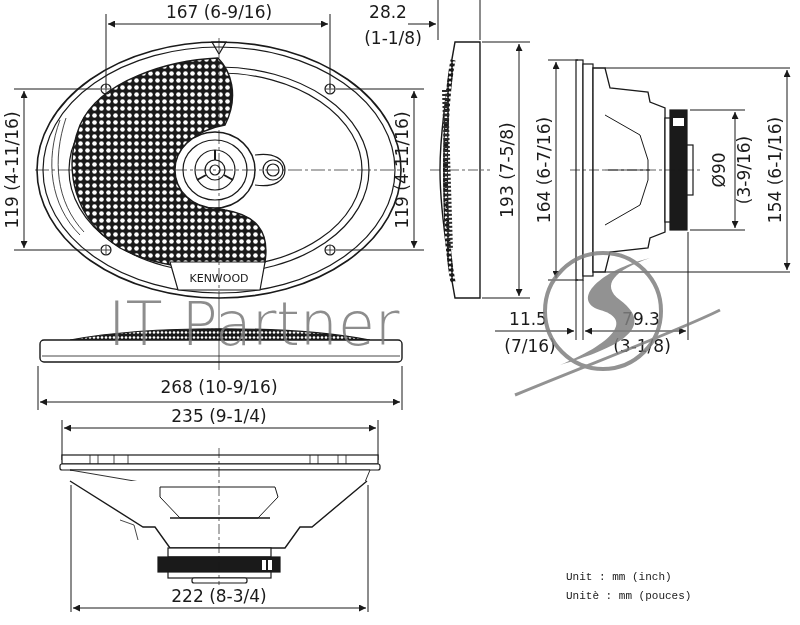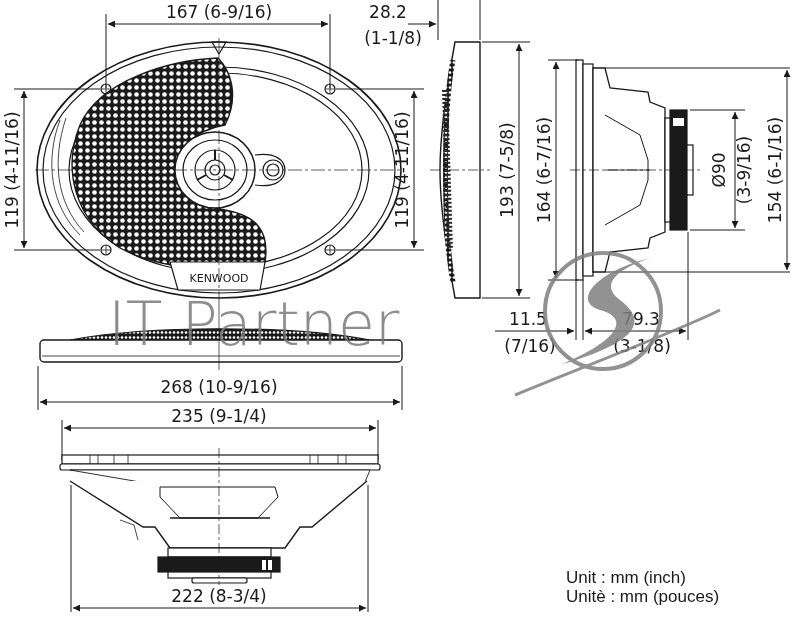--- a/index.html
+++ b/index.html
@@ -1,19 +1,19 @@
 <!DOCTYPE html>
 <html><head>
 <meta charset="utf-8">
 <style>
   html, body { margin:0; padding:0; background:#ffffff; }
   body { width:800px; height:625px; overflow:hidden; position:relative; font-family:"DejaVu Sans", sans-serif; color:#1a1a1a; }
   #drawing { position:absolute; left:0; top:0; width:800px; height:625px; }
   .dim { font-family:"DejaVu Sans", sans-serif; font-size:17px; fill:#1a1a1a; }
-  .units { position:absolute; left:566px; font-size:17px; line-height:25px; color:#1a1a1a; font-family:Liberation Sans, sans-serif; }
+  .units { position:absolute; left:566px; font-size:11px; line-height:25px; color:#1a1a1a; font-family:Liberation Mono, monospace; }
   .wm { font-family:"DejaVu Sans", sans-serif; font-size:60px; fill:#7a7a7a; font-weight:300; }
 </style>
 </head>
 <body>
 
 <svg id="drawing" viewBox="0 0 800 625" xmlns="http://www.w3.org/2000/svg">
   <defs>
     <marker id="arr" viewBox="0 0 10 10" refX="10" refY="5" markerWidth="9" markerHeight="7" orient="auto-start-reverse" markerUnits="userSpaceOnUse">
       <path d="M0,0 L10,5 L0,10 z" fill="#1a1a1a"></path>
     </marker>

